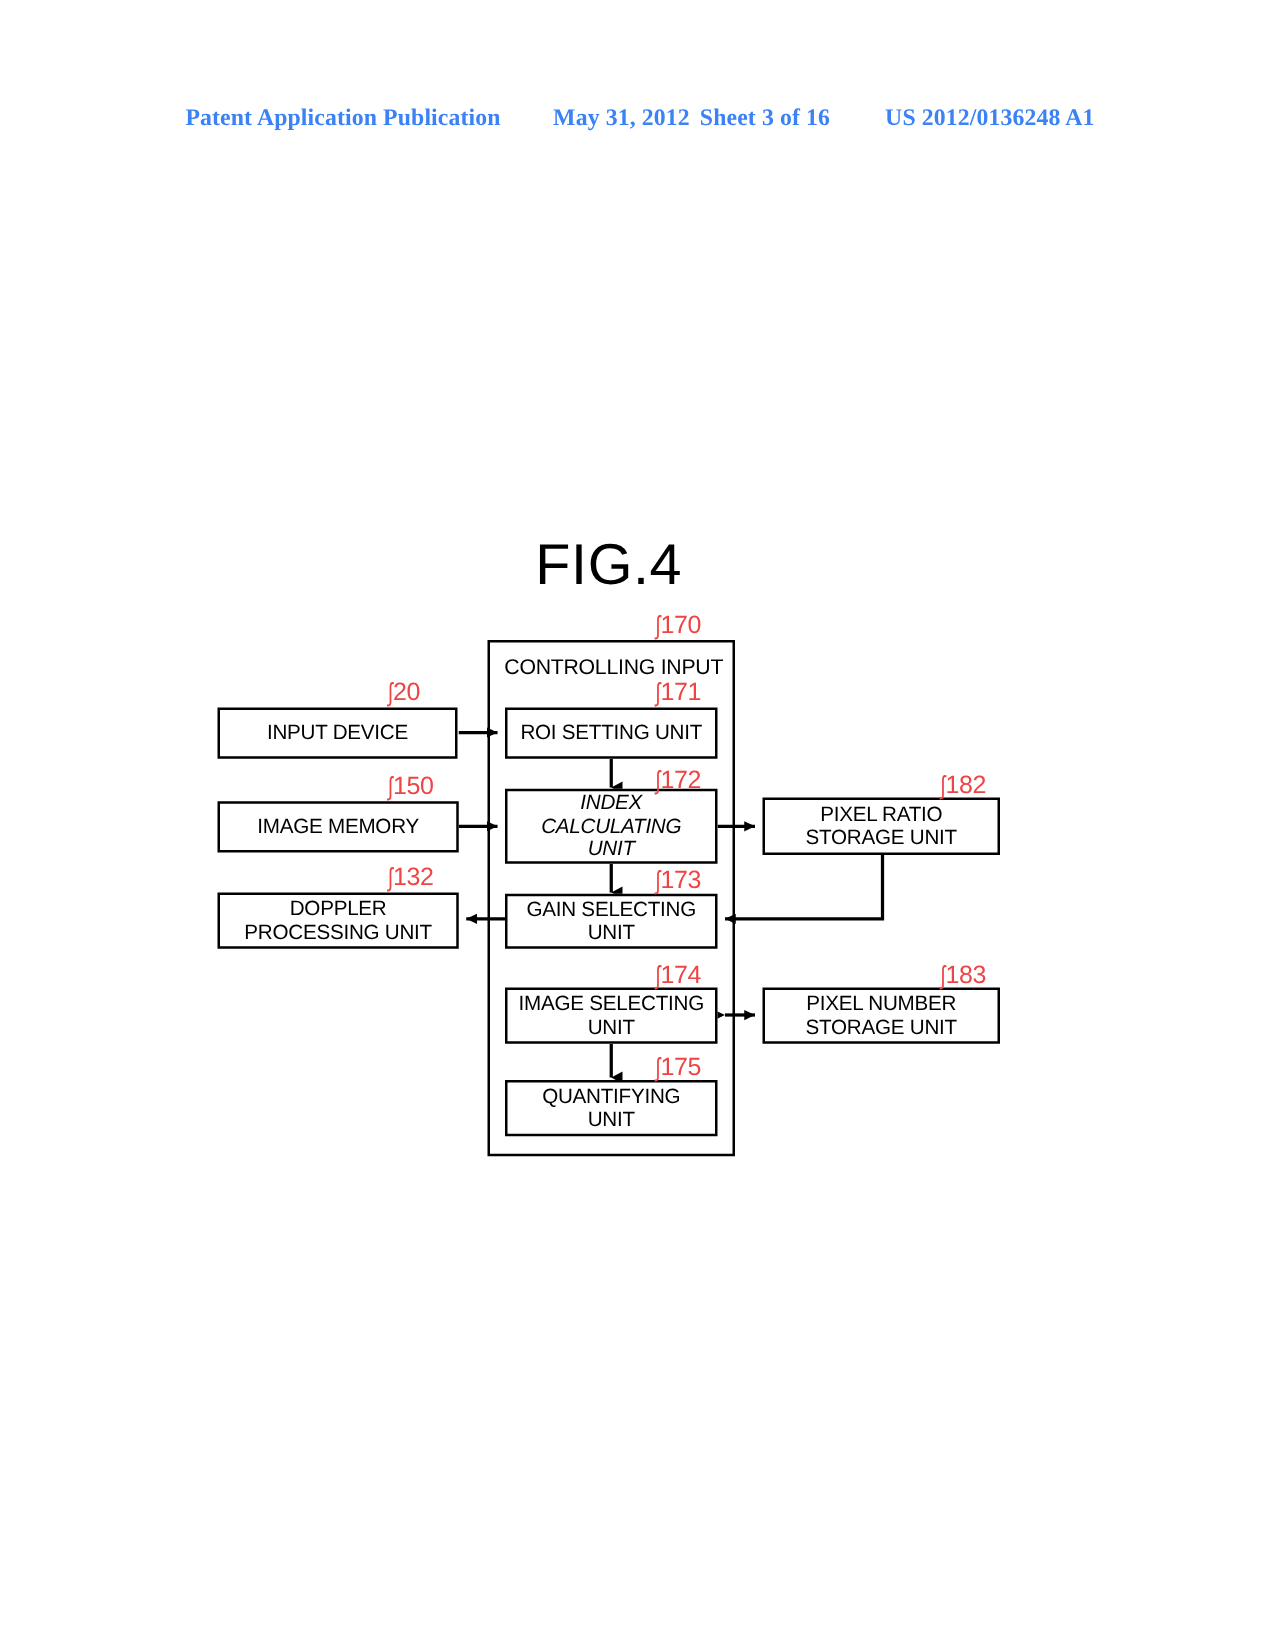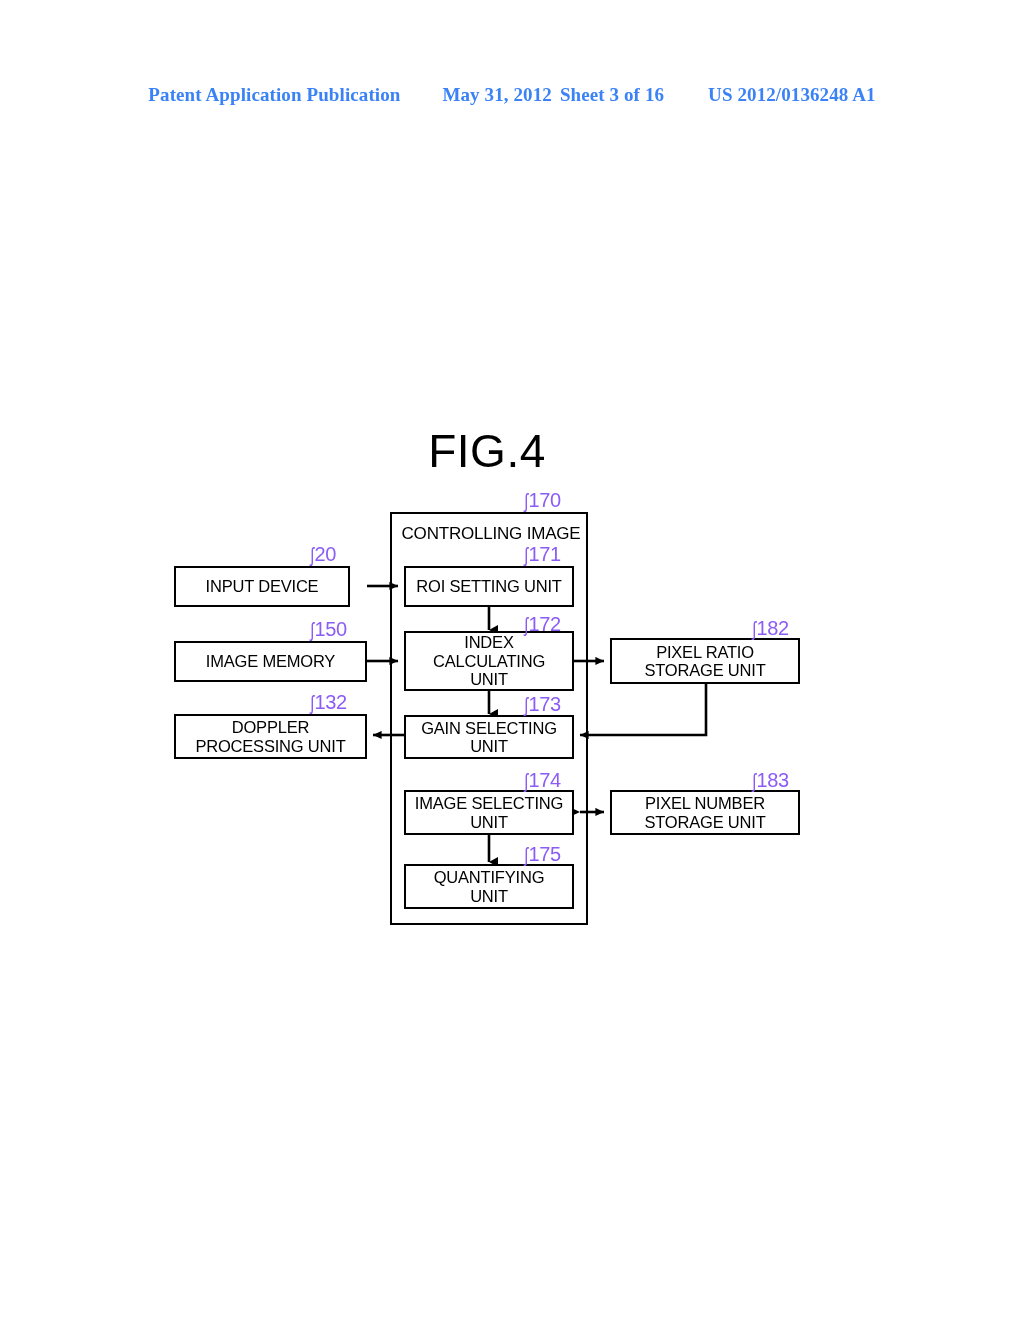--- a/index.html
+++ b/index.html
@@ -98,21 +98,21 @@
     width: 100%;
     text-align: center;
     font-size: 17px;
   }
 
   
   .ref {
     position: absolute;
     font-family: "Liberation Sans", sans-serif;
     font-size: 20px;
-    color: #8b5cf6;
+    color: #ef4444;
     white-space: nowrap;
     z-index: 4;
     letter-spacing: -0.3px;
   }
   .ref .hook {
     display: inline-block;
     font-size: 21px;
     transform: scaleX(0.75) translateY(1px);
     margin-right: 0px;
   }
@@ -165,27 +165,27 @@
 
         <line x1="580" y1="812" x2="604" y2="812" marker-start="url(#arrowL)" marker-end="url(#arrowR)"></line>
 
         <line x1="489" y1="835" x2="489" y2="862" marker-end="url(#arrowD)"></line>
 
       </g>
     </svg>
   </div>
 
   <div class="node" id="node-controlling" style="left:390px; top:512px; width:198px; height:413px;">
-    <div class="lines">CONTROLLING IMAGE</div>
+    <div class="lines">CONTROLLING INPUT</div>
   </div>
   <div class="ref" style="left:524px; top:488px;">
     <span class="hook">ʃ</span><span>170</span>
   </div>
 
-  <div class="node" style="left:174px; top:566px; width:176px; height:41px;">
+  <div class="node" style="left:174px; top:566px; width:192px; height:41px;">
     <div class="lines">INPUT DEVICE</div>
   </div>
   <div class="ref" style="left:310px; top:542px;">
     <span class="hook">ʃ</span><span>20</span>
   </div>
 
   <div class="node" style="left:174px; top:641px; width:193px; height:41px;">
     <div class="lines">IMAGE MEMORY</div>
   </div>
   <div class="ref" style="left:310px; top:617px;">
@@ -199,21 +199,21 @@
     <span class="hook">ʃ</span><span>132</span>
   </div>
 
   <div class="node" style="left:404px; top:566px; width:170px; height:41px;">
     <div class="lines">ROI SETTING UNIT</div>
   </div>
   <div class="ref" style="left:524px; top:542px;">
     <span class="hook">ʃ</span><span>171</span>
   </div>
 
-  <div class="node" style="left:404px; top:631px; width:170px; height:60px;">
+  <div class="node" style="left:404px; top:631px; width:170px; height:60px;font-style:italic;">
     <div class="lines">INDEX<br>CALCULATING<br>UNIT</div>
   </div>
   <div class="ref" style="left:524px; top:612px;">
     <span class="hook">ʃ</span><span>172</span>
   </div>
 
   <div class="node" style="left:404px; top:715px; width:170px; height:44px;">
     <div class="lines">GAIN SELECTING<br>UNIT</div>
   </div>
   <div class="ref" style="left:524px; top:692px;">

